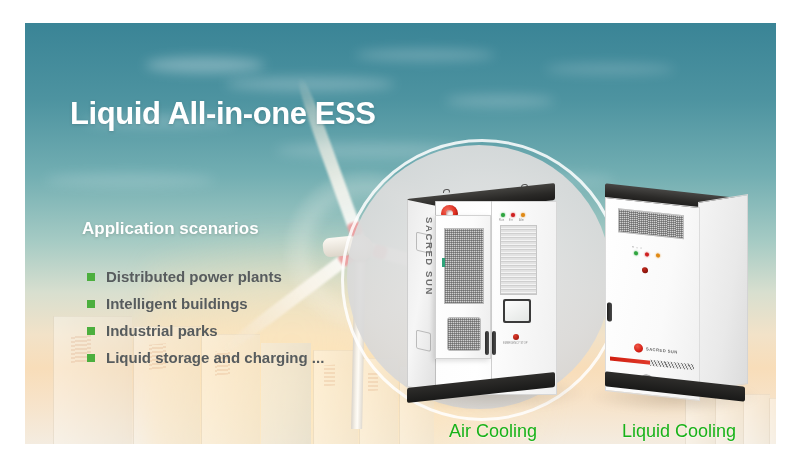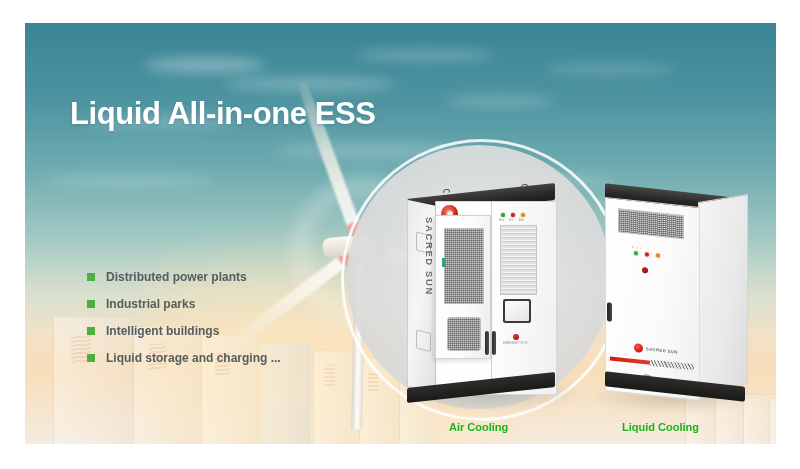--- a/index.html
+++ b/index.html
@@ -210,21 +210,21 @@
     left: 62px;
     top: 240px;
     margin: 0;
     padding: 0;
     list-style: none;
   }
   .bullets li {
     display: flex;
     align-items: center;
     height: 27px;
-    font-size: 12px;
+    font-size: 15px;
     font-weight: 700;
     color: #575c5e;
     white-space: nowrap;
   }
   .bullets .sq {
     width: 8px;
     height: 8px;
     background: #4caf3e;
     margin-right: 11px;
     flex: 0 0 auto;
@@ -463,22 +463,22 @@
     position: absolute;
     width: 5px; height: 3px;
     border: 1px solid #5a5a5a;
     border-bottom: none;
     border-radius: 3px 3px 0 0;
   }
 
   
   .caption {
     position: absolute;
-    font-size: 11px;
-    font-weight: 700;
+    font-size: 18px;
+    font-weight: 400;
     color: #19b219;
     white-space: nowrap;
     text-shadow: 0 1px 1px rgba(255,255,255,.55);
   }
   .caption.air { left: 424px; top: 398px; }
   .caption.liq { left: 597px; top: 398px; }
 
   .ground-shadow {
     position: absolute;
     border-radius: 50%;
@@ -545,32 +545,33 @@
         </div>
       <div class="nacelle"></div>
       <div class="hub"></div>
     </div>
 
     <div class="disc-ring"></div>
     <div class="disc"></div>
 
     <div class="headline">Liquid All-in-one ESS</div>
 
+    <div class="scenarios-title">Application scenarios</div>
     <ul class="bullets">
       <li>
         <span class="sq"></span>
         <span>Distributed power plants</span>
       </li>
       <li>
         <span class="sq"></span>
-        <span>Industrial parks</span>
+        <span>Intelligent buildings</span>
       </li>
       <li>
         <span class="sq"></span>
-        <span>Intelligent buildings</span>
+        <span>Industrial parks</span>
       </li>
       <li>
         <span class="sq"></span>
         <span>Liquid storage and charging ...</span>
       </li>
     </ul>
 
     <div class="ground-shadow" style="left:370px; top:352px; width:190px; height:36px;"></div>
     <div class="ground-shadow" style="left:565px; top:358px; width:170px; height:32px;"></div>
 

